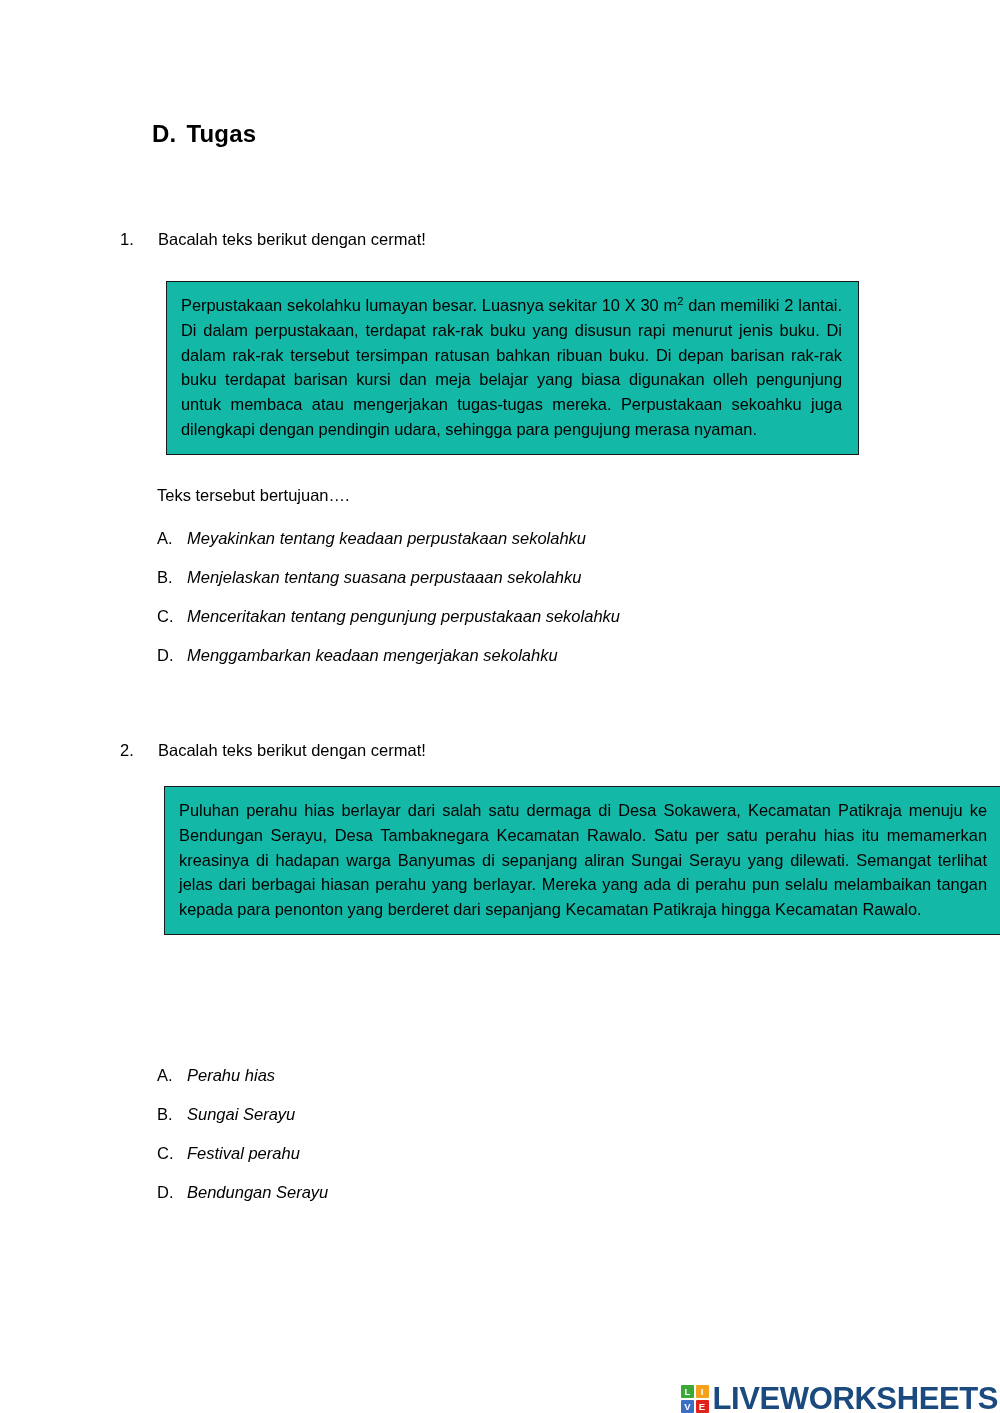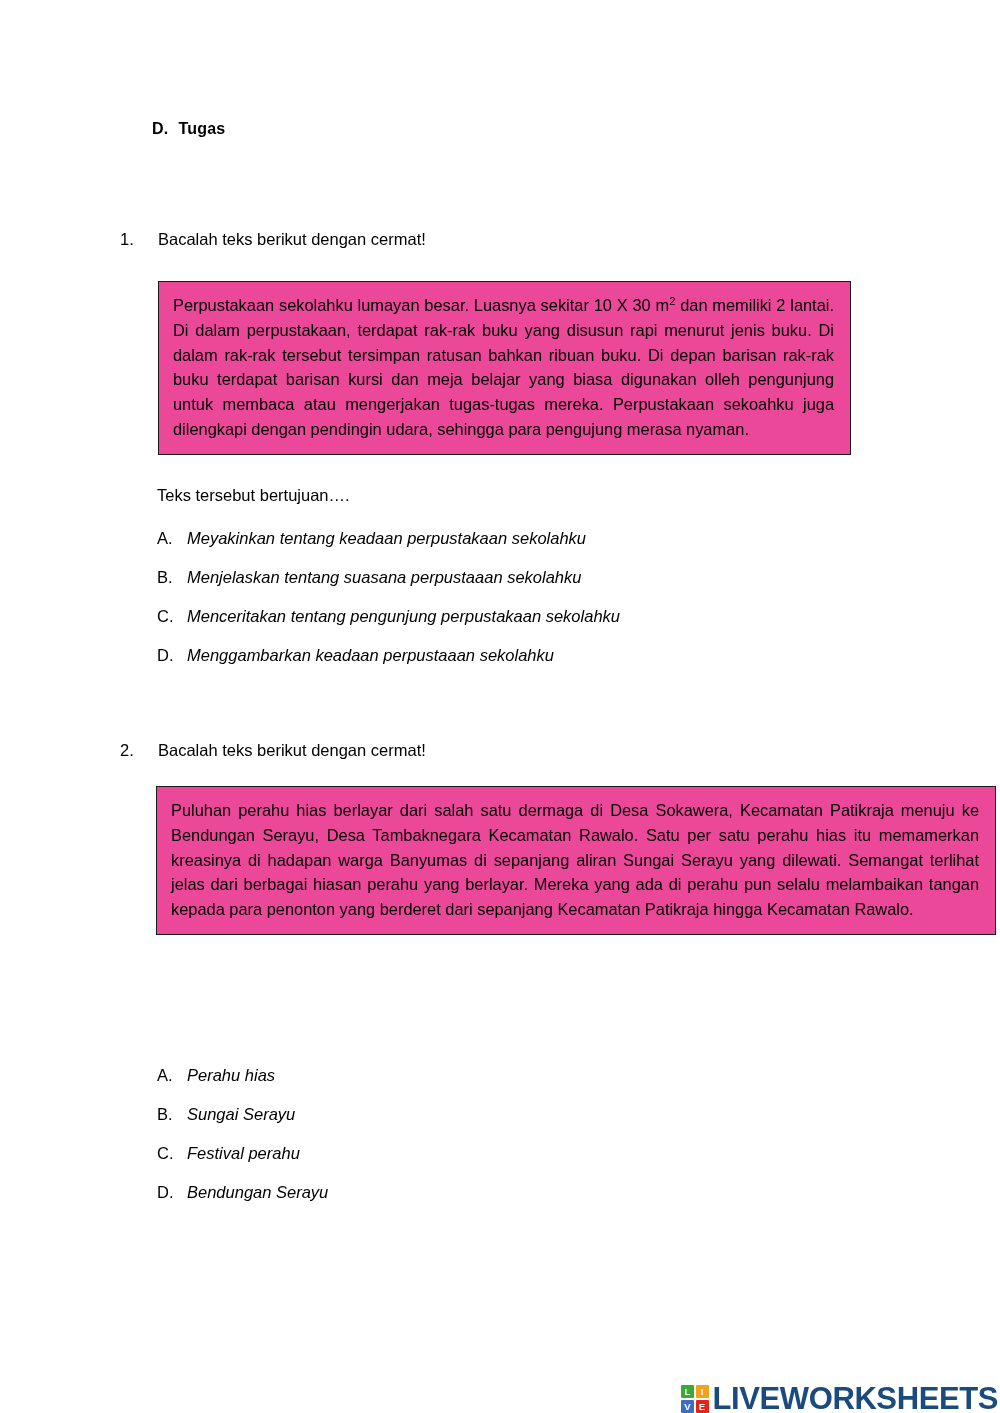--- a/index.html
+++ b/index.html
@@ -22,21 +22,21 @@
     width: 1000px;
     height: 1413px;
     padding: 0;
   }
 
   
   .section-heading {
     position: absolute;
     left: 152px;
     top: 120px;
-    font-size: 16px;
+    font-size: 24px;
     font-weight: bold;
     letter-spacing: 0.2px;
   }
   .section-heading .lbl { margin-left: 10px; }
 
   .sub-heading {
     position: absolute;
     left: 197px;
     top: 168px;
     font-size: 17px;
@@ -55,22 +55,23 @@
     align-items: flex-start;
     font-size: 16.5px;
   }
   .q-num { width: 38px; flex: 0 0 38px; }
   .q-stem-text { flex: 1; }
 
   
   .passage-box {
     position: absolute;
     border: 1.6px solid #1a1a1a;
-    background: #ec4899;
+    background: #14b8a6;
     padding: 11px 16px 12px 14px;
+    margin-left: 8px;
   }
   .passage-text {
     font-size: 16.4px;
     line-height: 1.51;
     text-align: justify;
     text-justify: inter-word;
     margin: 0;
     hyphens: none;
   }
   .passage-text sup {
@@ -168,21 +169,21 @@
     <div class="option">
       <span class="opt-letter">B.</span>
       <span class="opt-text">Menjelaskan tentang suasana perpustaaan sekolahku</span>
     </div>
     <div class="option">
       <span class="opt-letter">C.</span>
       <span class="opt-text">Menceritakan tentang pengunjung perpustakaan sekolahku</span>
     </div>
     <div class="option">
       <span class="opt-letter">D.</span>
-      <span class="opt-text">Menggambarkan keadaan perpustaaan sekolahku</span>
+      <span class="opt-text">Menggambarkan keadaan mengerjakan sekolahku</span>
     </div>
   </div>
 
   <div class="question" style="top:741px;">
     <div class="q-head">
       <span class="q-num">2.</span>
       <span class="q-stem-text">Bacalah teks berikut dengan cermat!</span>
     </div>
   </div>
 

